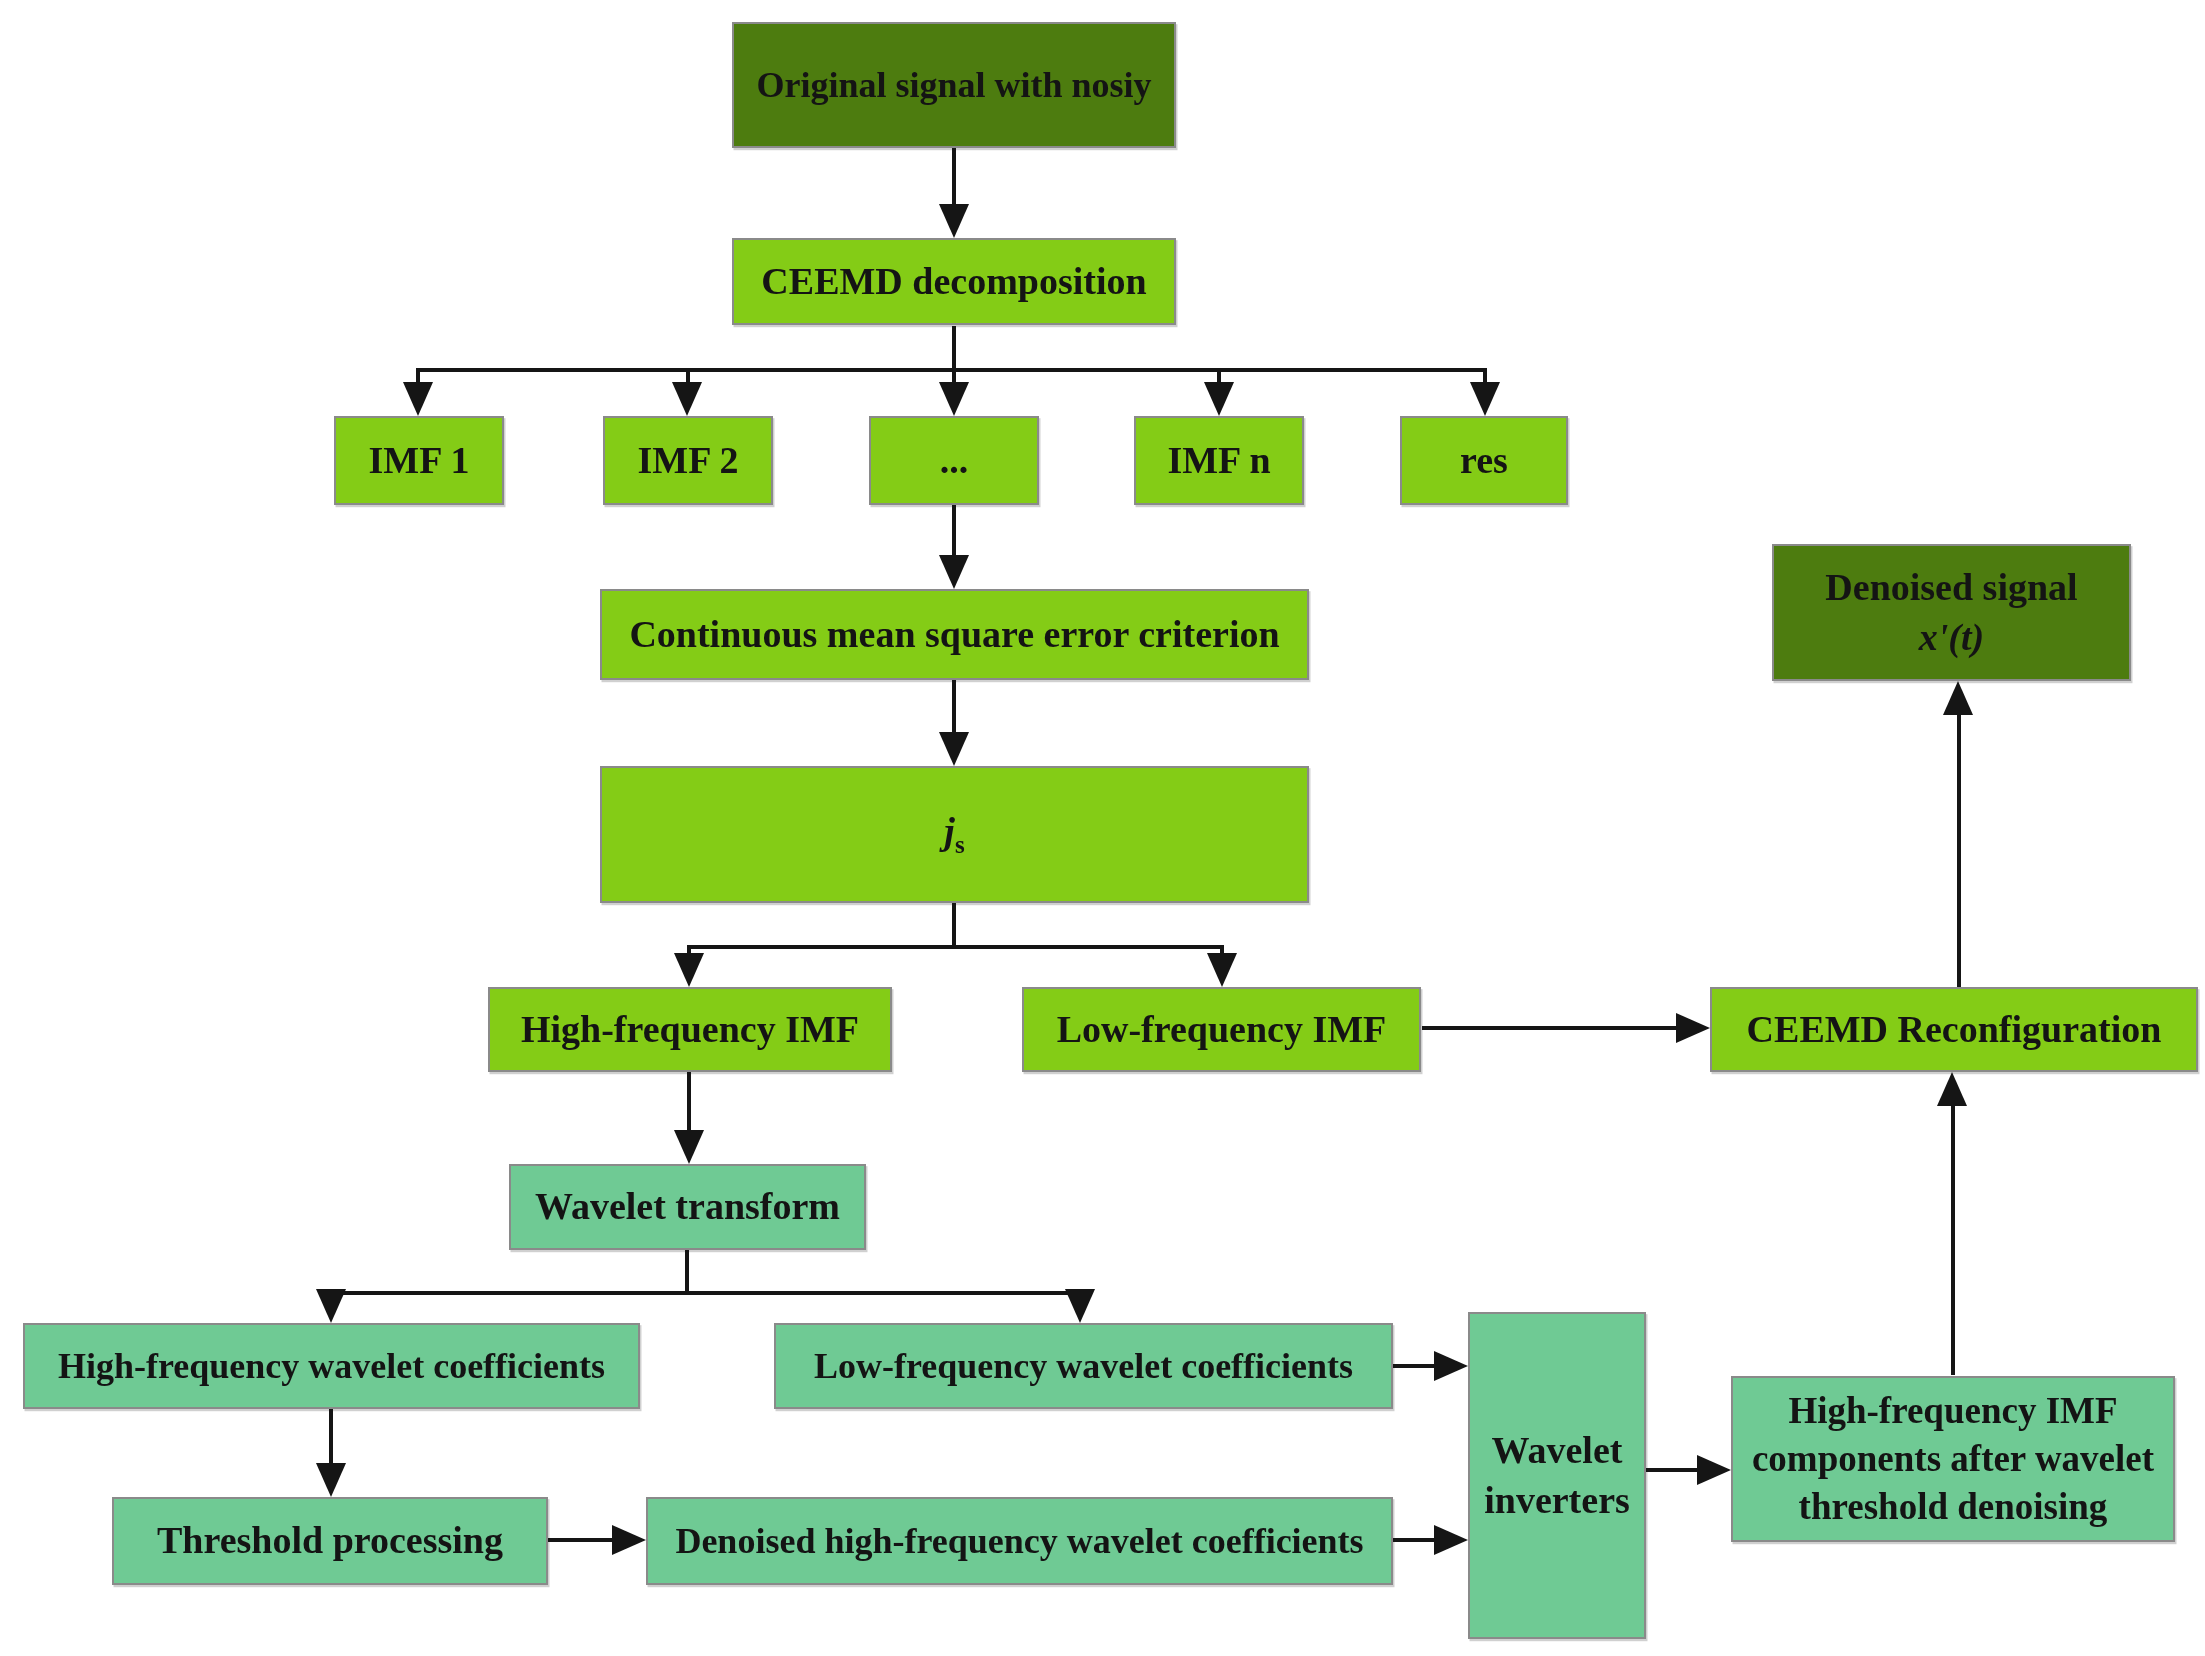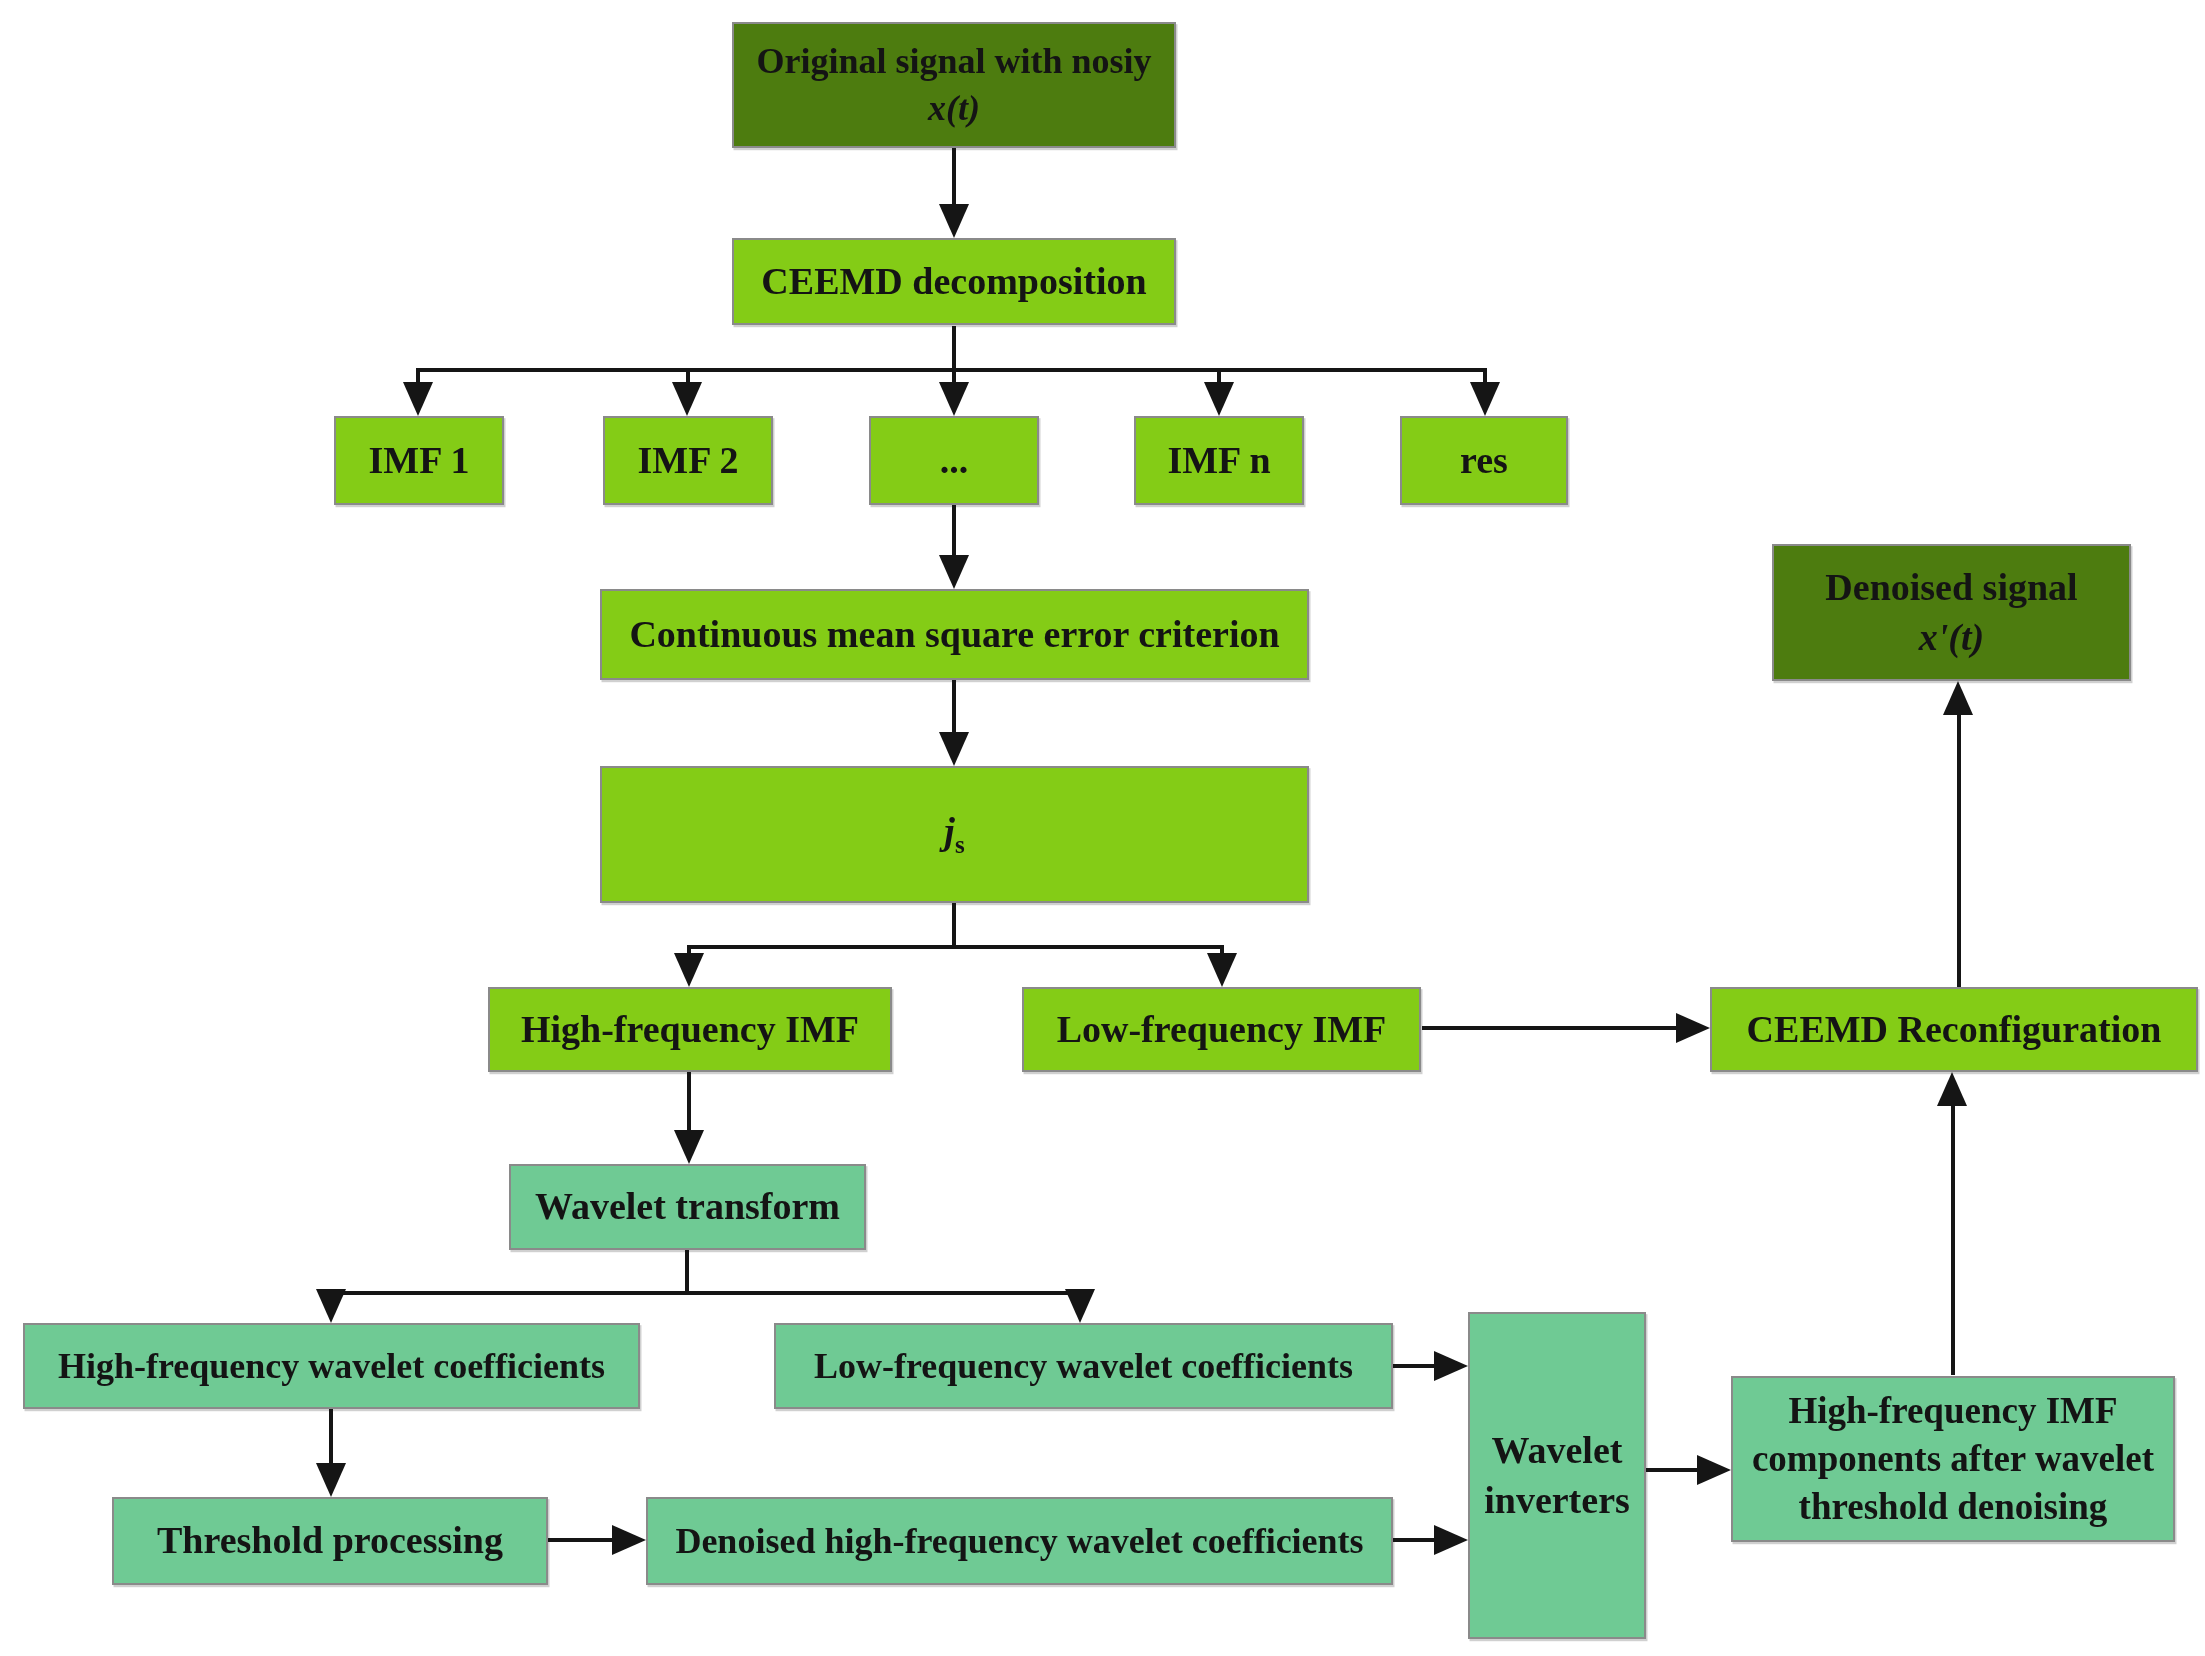--- a/index.html
+++ b/index.html
@@ -29,21 +29,20 @@
   .tri.down{border-left:15.5px solid transparent;border-right:15.5px solid transparent;border-top:34px solid #151515;}
   .tri.up{border-left:15.5px solid transparent;border-right:15.5px solid transparent;border-bottom:34px solid #151515;}
   .tri.right{border-top:15.5px solid transparent;border-bottom:15.5px solid transparent;border-left:34px solid #151515;}
 </style>
 </head>
 <body>
 
 <div class="node c-blue fs48" style="left:732px;top:22px;width:444px;height:126px;">
   <div>
     <div>Original signal with nosiy</div>
-    <div class="formula">x(t)</div>
   </div>
 </div>
 
 <div class="node c-yellow nowrap" style="left:732px;top:238px;width:444px;height:87px;">
   <span>CEEMD decomposition</span>
 </div>
 
 <div class="node c-yellow" style="left:334px;top:416px;width:170px;height:89px;">
   <span>IMF 1</span>
 </div>

